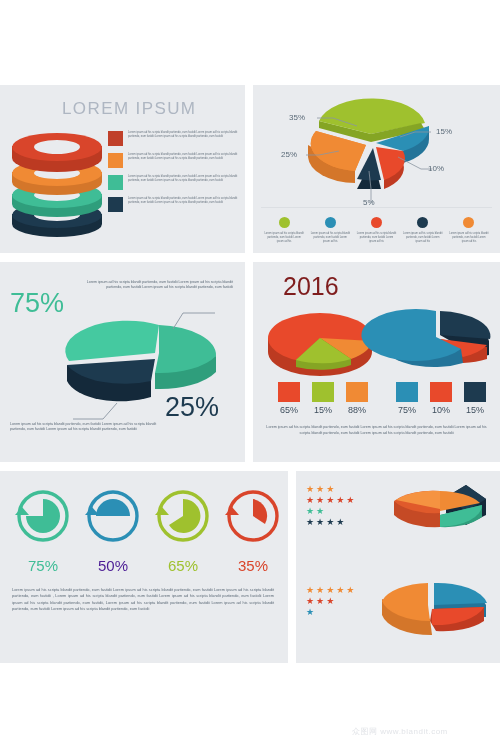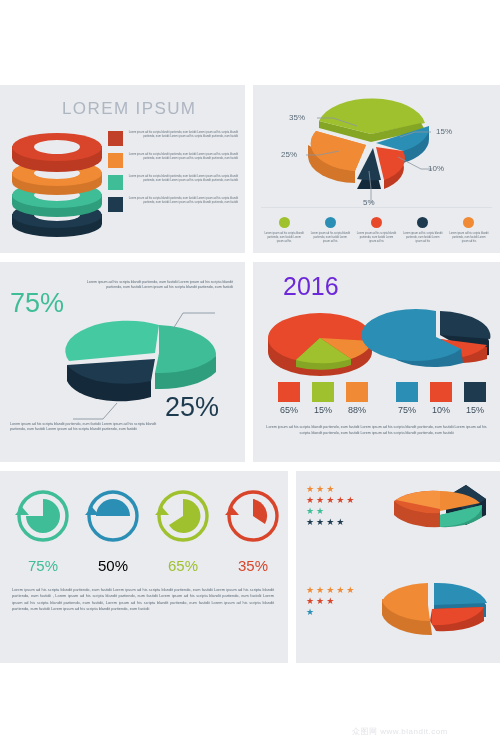--- a/index.html
+++ b/index.html
@@ -4,21 +4,21 @@
 <style>
   html,body{margin:0;padding:0;}
   body{
     width:500px;height:753px;background:#ffffff;
     font-family:"Liberation Sans", sans-serif;
     overflow:hidden;position:relative;
   }
   .panel{position:absolute;background:#e9ebee;}
 
   
-  #p1{left:0;top:85;width:245px;height:168px;left:0px;top:85px;text-align:right;}
+  #p1{left:0;top:85;width:245px;height:168px;left:0px;top:85px;}
   #p1 .title{position:absolute;left:62px;top:14px;font-size:17px;letter-spacing:1.4px;color:#aeb6c2;}
   .ring-stack{position:absolute;left:10px;top:46px;width:95px;height:105px;}
   .leg-rows{position:absolute;left:108px;top:46px;width:130px;}
   .leg-row{display:flex;align-items:flex-start;margin-bottom:7px;}
   .leg-sq{width:15px;height:15px;flex:0 0 15px;margin-right:5px;}
   .leg-tx{font-size:2.7px;color:#66727e;line-height:1.45;}
 
   
   #p2{left:253px;top:85px;width:247px;height:168px;}
   .p2-pct{position:absolute;font-size:8px;color:#5a6a78;}
@@ -27,21 +27,21 @@
   .dot{width:11px;height:11px;border-radius:50%;margin:0 auto 4px;}
   .p2-leg .tx{font-size:2.6px;color:#66727e;line-height:1.5;}
 
   
   #p3{left:0px;top:262px;width:245px;height:200px;}
   .big-pct{position:absolute;font-size:27px;font-weight:400;}
   .p3-tx{position:absolute;font-size:3.6px;color:#5c6a77;line-height:1.5;}
 
   
   #p4{left:253px;top:262px;width:247px;height:200px;}
-  .year{position:absolute;top:10px;font-size:25px;color:#6d28d9;}
+  .year{position:absolute;top:10px;font-size:25px;color:#7f1d1d;}
   .p4-legend{position:absolute;display:flex;gap:12px;}
   .p4-legend .c{text-align:center;}
   .p4-legend .sw{width:22px;height:20px;margin:0 auto;}
   .p4-legend .vl{font-size:9px;color:#3d4d5c;margin-top:3px;}
   .p4-foot{position:absolute;left:10px;top:163px;width:227px;text-align:center;font-size:3.7px;color:#5c6a77;line-height:1.55;}
 
   
   #p5{left:0px;top:471px;width:288px;height:192px;}
   .gauges{position:absolute;left:14px;top:16px;display:flex;gap:12px;}
   .gauge{width:58px;height:58px;position:relative;}
@@ -300,21 +300,21 @@
       <svg width="58" height="58" viewBox="0 0 58 58">
         <circle cx="29" cy="29" r="24" fill="none" stroke="#d9452b" stroke-width="3.4"></circle>
         <path d="M8,20 L1,28 L15,28 Z" fill="#d9452b"></path>
         <path d="M29,29 L29,12 A17,17 0 0,1 41,37 Z" fill="#d9452b"></path>
       </svg>
     </div>
   </div>
 
   <div class="g-pcts">
     <div class="g-pct" style="color:#3fbd96">75%</div>
-    <div class="g-pct" style="color:#000000">50%</div>
+    <div class="g-pct" style="color:#4c1d95">50%</div>
     <div class="g-pct" style="color:#9fc12e">65%</div>
     <div class="g-pct" style="color:#d9452b">35%</div>
   </div>
 
   <div class="p5-foot">Lorem ipsum ad his scripta blandit partiendo, eum fastidii Lorem ipsum ad his scripta blandit partiendo, eum fastidii Lorem ipsum ad his scripta blandit partiendo, eum fastidii , Lorem ipsum ad his scripta blandit partiendo, eum fastidii Lorem ipsum ad his scripta blandit partiendo, eum fastidii Lorem ipsum ad his scripta blandit partiendo, eum fastidii, Lorem ipsum ad his scripta blandit partiendo, eum fastidii Lorem ipsum ad his scripta blandit partiendo, eum fastidii Lorem ipsum ad his scripta blandit partiendo, eum fastidii</div>
 </div>
 
 <div class="panel" id="p6">
   <div class="star-grp" style="left:10px;top:14px">
     <div class="star-row">

